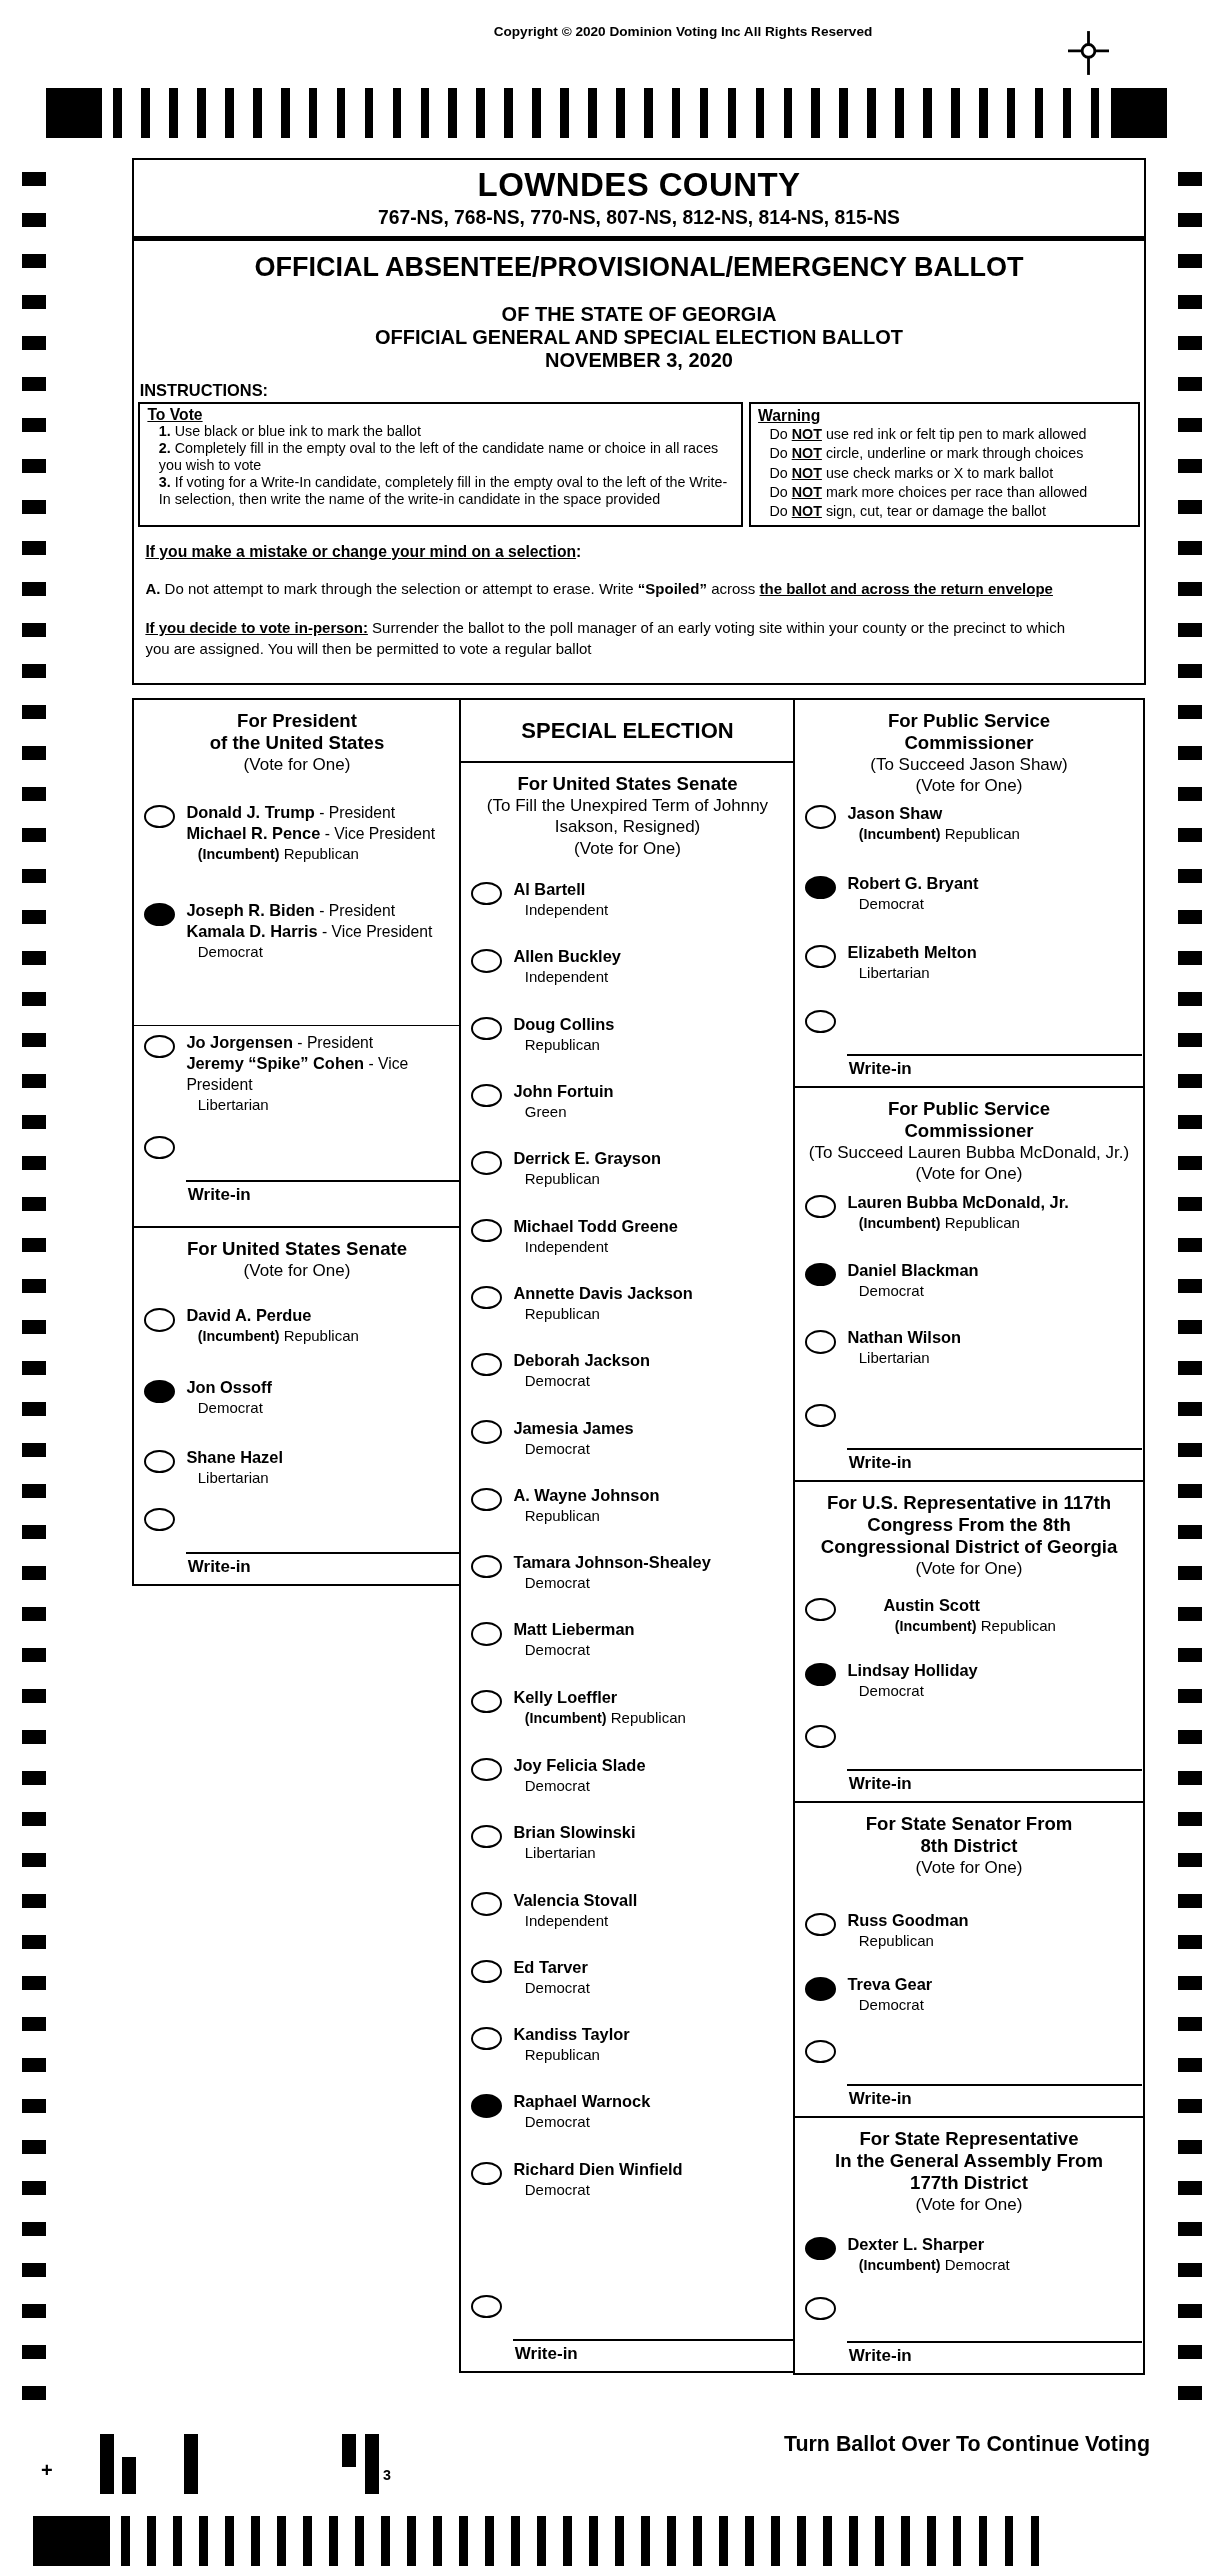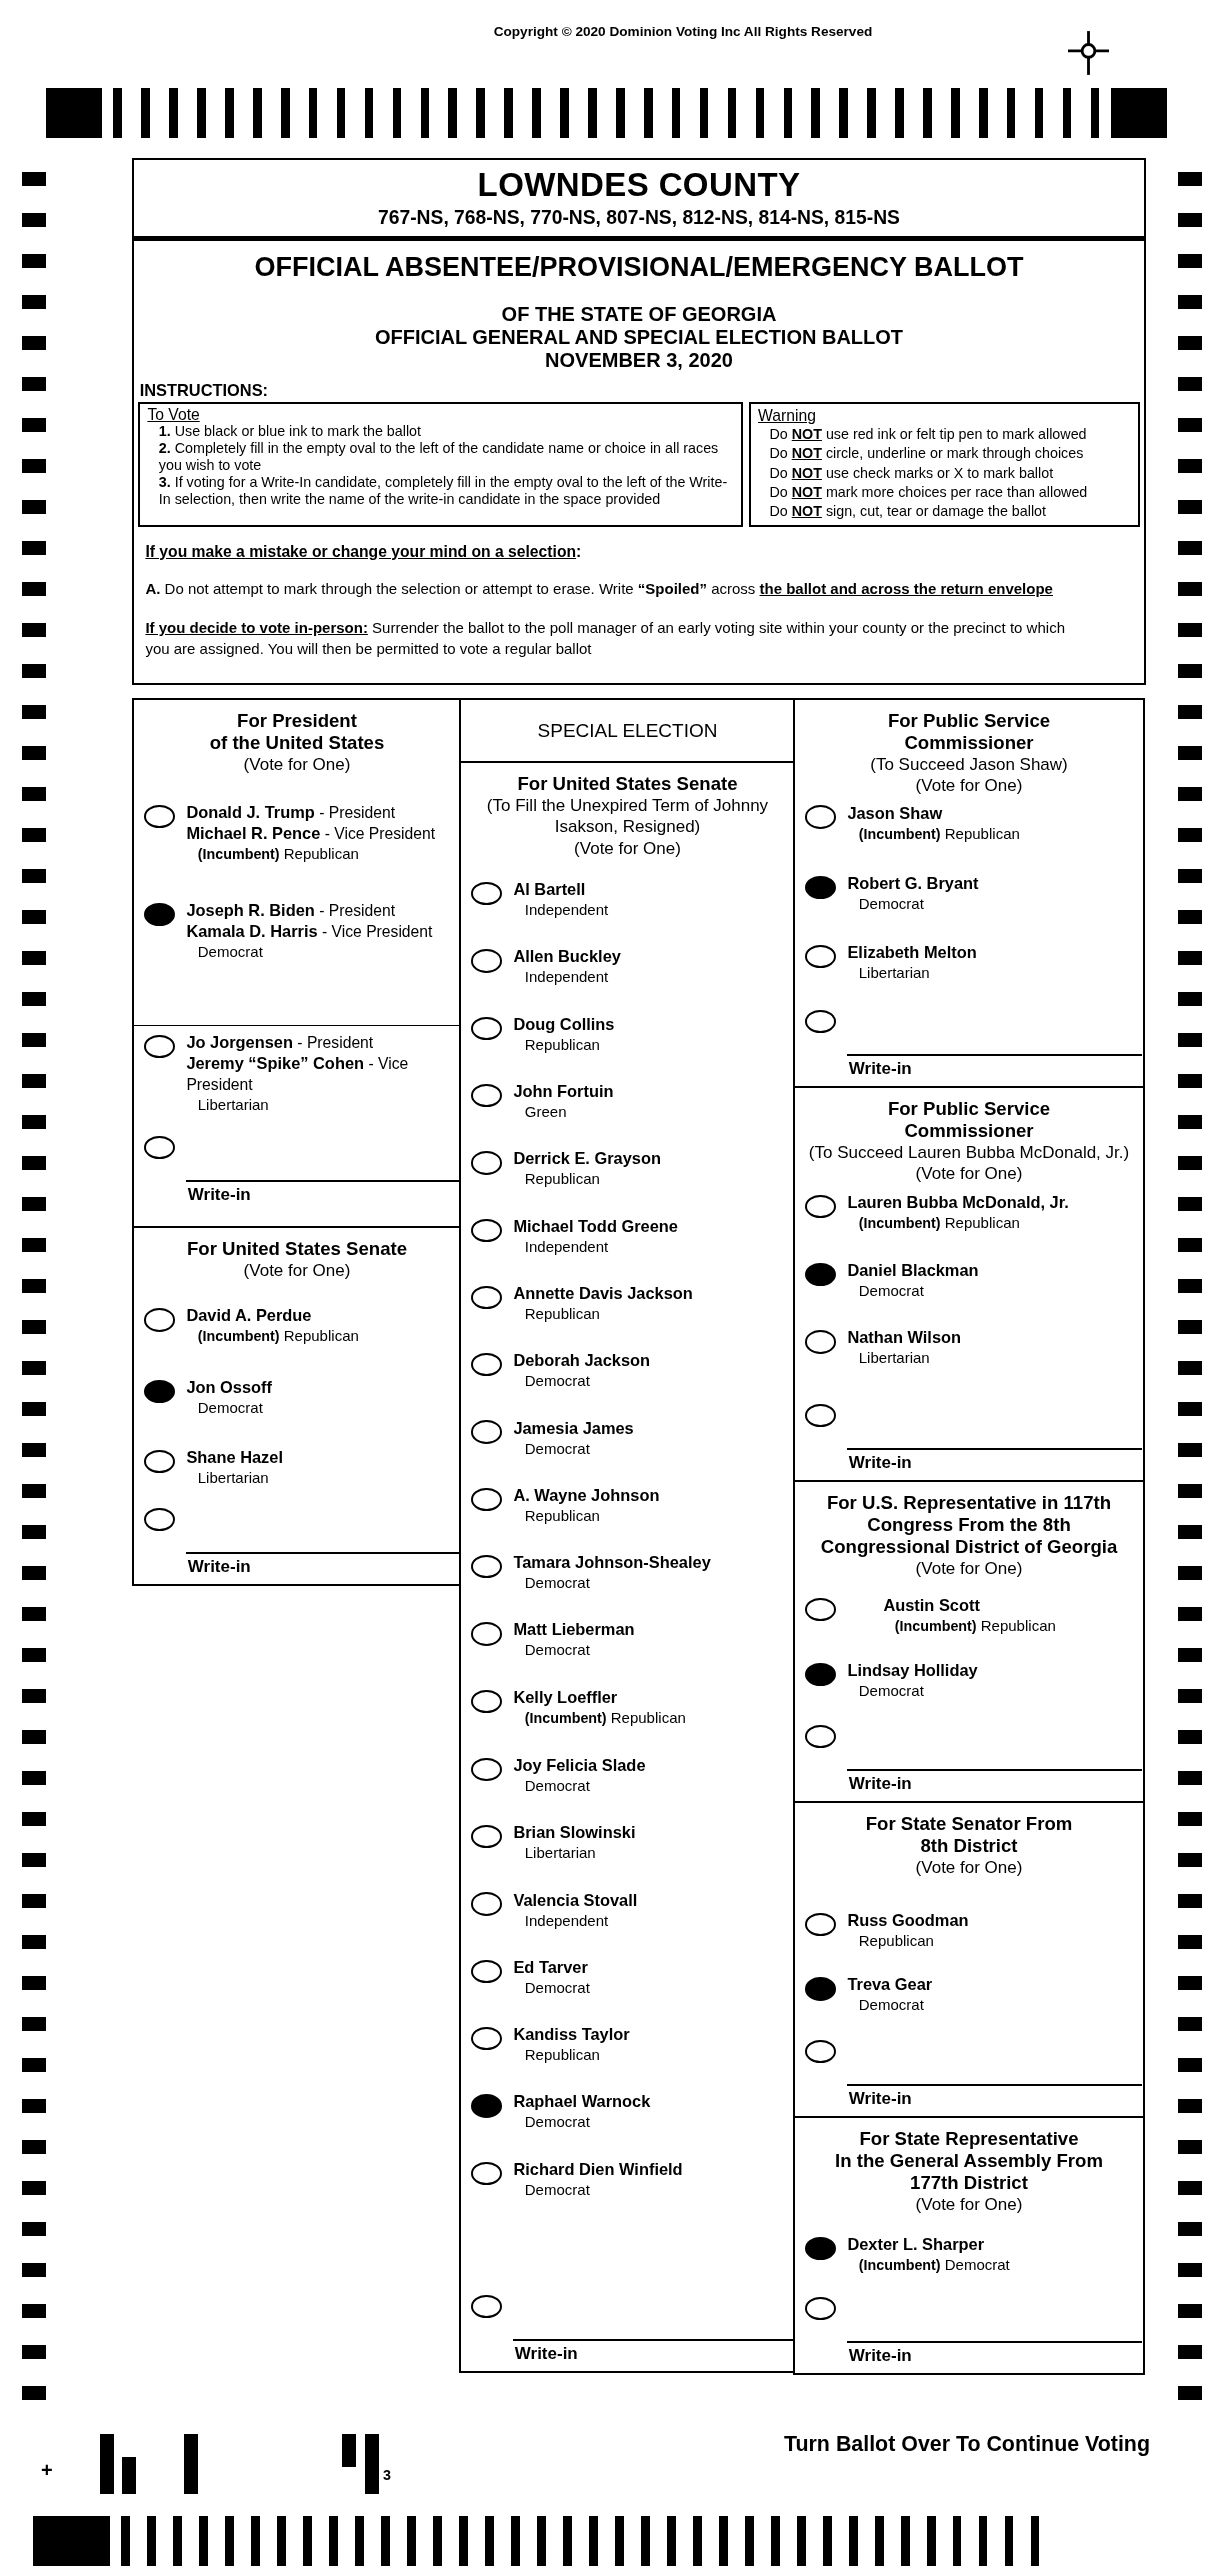--- a/index.html
+++ b/index.html
@@ -29,36 +29,36 @@
   .precincts{font-size:19.3px;font-weight:bold;margin-top:2.9px}
   .ballot-title{text-align:center;font-weight:bold;font-size:27px;margin-top:11.4px}
   .election-lines{text-align:center;font-weight:bold;font-size:20px;line-height:23px;margin-top:20px}
   .election-lines span{display:block}
   .instructions-label{font-weight:bold;font-size:16.4px;margin:8.6px 0 2.1px 5.7px}
   .ins-row{display:flex;gap:5.7px;padding:0 4.3px}
   .tovote{width:605px;flex:none;border:2.9px solid #000;box-sizing:border-box;
           padding:2.1px 7.1px 2.9px;font-size:14.3px;line-height:17px}
   .warnbox{flex:1;border:2.9px solid #000;box-sizing:border-box;
            padding:2.1px 7.1px 2.9px;font-size:14.3px;line-height:19.3px}
-  .ins-hd{font-weight:normal;text-decoration:underline;font-size:15.7px}
+  .ins-hd{font-weight:bold;text-decoration:underline;font-size:15.7px}
   .ins-item{padding-left:11.4px}
   .warn-item{padding-left:11.4px}
   .mistake{padding:14.3px 10px 0 11.4px;font-size:15px;line-height:21px}
   .mistake .hd{font-size:15.7px;margin-bottom:15.7px}
   .inperson{margin-top:18.6px;padding-right:43px}
   
   .col{position:absolute;top:698px}
   .col1{left:132px;width:330px}
   .col2{left:459px;width:337px}
   .col3{left:793px;width:352px}
   .race{border:2.1px solid #000;box-sizing:border-box;overflow:hidden;
         display:flex;flex-direction:column;background:#fff}
   .race:not(:first-child){margin-top:-2.1px}
   .banner{align-items:center;justify-content:center;text-align:right;
-          font-weight:normal;font-size:19px}
+          font-weight:bold;font-size:22px}
   .race-hd{text-align:center;padding-top:10px}
   .race-title{font-weight:bold;font-size:18.6px;line-height:22px}
   .race-sub{font-size:17px;line-height:21.4px}
   .cand{display:flex}
   .oval{width:27px;height:19.3px;border:2.1px solid #000;border-radius:50%;
         margin:2.9px 11.4px 0 10px;flex:none;background:#fff}
   .oval.filled{background:#000}
   .cname{font-weight:bold;font-size:16.4px;line-height:21px}
   .sfx{font-weight:normal;font-size:15.7px}
   .cparty{font-size:15px;line-height:19.3px;padding-left:11.4px}

